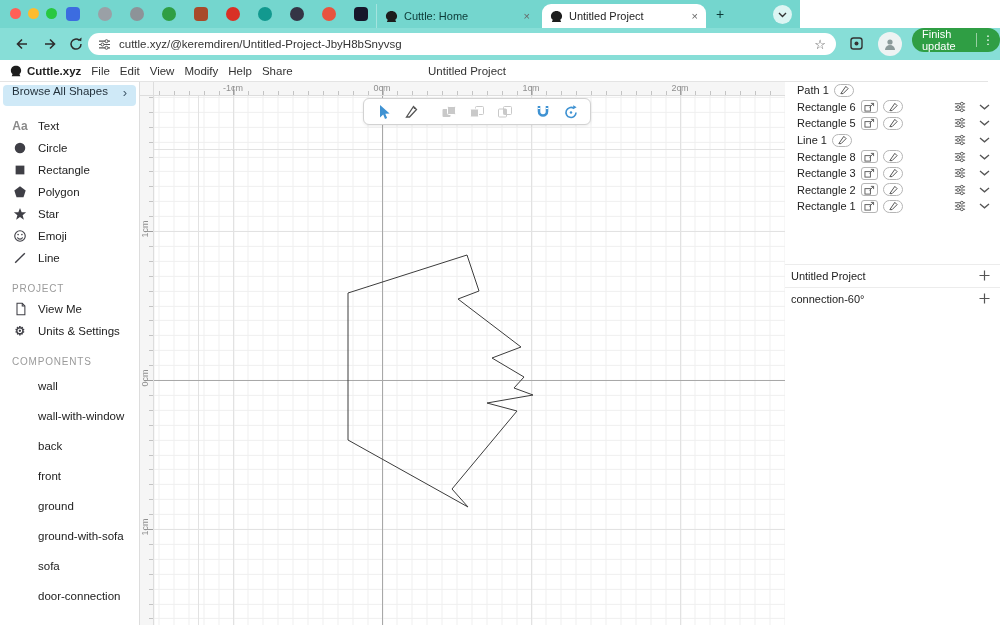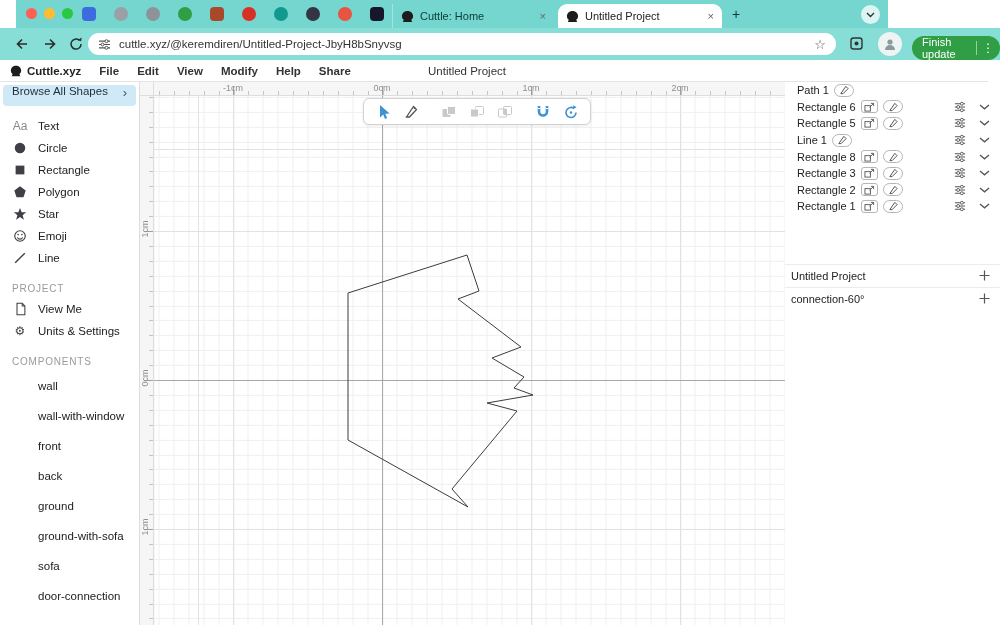--- a/index.html
+++ b/index.html
@@ -1,21 +1,21 @@
 <!DOCTYPE html>
 <html><head>
 <meta charset="utf-8">
 <style>
   * { margin:0; padding:0; box-sizing:border-box; }
   html,body { width:1000px; height:625px; overflow:hidden; }
   .window { position:relative; width:1000px; height:625px; background:#fff;
             font-family:"Liberation Sans", sans-serif; color:#222; }
 
   
-  .tabstrip { position:absolute; left:16px; top:0; width:872px; height:28px; background:#74d6ce; }
+  .tabstrip { position:absolute; left:0; top:0; width:800px; height:28px; background:#74d6ce; }
   .traffic { position:absolute; top:8px; width:11px; height:11px; border-radius:50%; }
   .t-close{ left:10px; background:#ff5f57;} .t-min{ left:28px; background:#febc2e;} .t-max{ left:46px; background:#28c840;}
   .pinned { position:absolute; top:7px; width:14px; height:14px; background:#888; }
   .tab { position:absolute; top:4px; height:24px; display:flex; align-items:center; gap:6px;
          padding:0 8px; font-size:11px; }
   .tab.inactive { left:376px; width:162px; color:#0c3a37; border-left:1px solid rgba(255,255,255,.35); }
   .tab.active { left:542px; width:164px; background:#fff; border-radius:9px 9px 0 0; height:24px; color:#222; }
   .tab .close { margin-left:auto; color:#666; font-size:11px; cursor:default; }
   .newtab { position:absolute; left:712px; top:6px; width:16px; height:16px; color:#0c3a37; font-size:14px;
             line-height:16px; text-align:center; }
@@ -25,45 +25,45 @@
 
   .urlrow { position:absolute; left:0; top:28px; width:1000px; height:32px; background:#87ded7; }
   .navbtn { position:absolute; top:8px; width:16px; height:16px; }
   .urlpill { position:absolute; left:88px; top:5px; width:748px; height:22px; background:#fff;
              border-radius:12px; display:flex; align-items:center; gap:8px; padding:0 10px; font-size:11.5px; }
   .urlpill .url-text { color:#333; white-space:nowrap; }
   .urlpill .star { margin-left:auto; font-size:13px; color:#555; }
   .ext-icon { position:absolute; left:848px; top:7px; }
   .avatar { position:absolute; left:878px; top:4px; width:24px; height:24px; border-radius:50%;
             background:#eef3f3; display:flex; align-items:center; justify-content:center; }
-  .update-btn { position:absolute; left:912px; top:8px; height:24px; background:#2f9e44; color:#fff;
+  .update-btn { position:absolute; left:912px; top:0; height:24px; background:#2f9e44; color:#fff;
                 border-radius:12px; display:flex; align-items:center; font-size:11px; padding:0 6px 0 10px; }
   .update-btn .sep { width:1px; height:14px; background:rgba(255,255,255,.5); margin:0 5px; }
   .update-btn .kebab { font-size:12px; }
 
   
   .menubar { position:absolute; left:0; top:60px; width:988px; height:22px; background:#fff;
              border-bottom:1px solid #e4e4e4; display:flex; align-items:center; font-size:11.5px; }
   .brand { display:flex; align-items:center; gap:5px; font-weight:bold; margin-left:10px; }
-  .menu-item { margin-left:18px; color:#333;font-weight:bold; }
+  .menu-item { margin-left:10px; color:#333; }
   .doc-title { position:absolute; left:467px; transform:translateX(-50%); color:#333; }
 
   
   .main { position:absolute; left:0; top:82px; width:1000px; height:543px; }
 
   
   .sidebar { position:absolute; left:0; top:0; width:140px; height:543px; border-right:1px solid #ddd;
              background:#fff; overflow:hidden; font-size:11.5px; }
   .search-row { height:22px; margin-top:4px; display:flex; align-items:center; gap:7px; padding:0 12px; color:#999; }
   .browse-pill { margin:3px 3px 0 3px; height:21px; background:#cfe9f7; border-radius:4px; display:flex;
                  justify-content:space-between; padding:0 9px; color:#24323c; }
   .browse-pill .chev { color:#41596b; font-size:13px; }
   .shape-list { margin-top:9px; }
   .shape-row, .proj-row { height:22px; display:flex; align-items:center; gap:10px; padding-left:12px; color:#222; }
-  .shape-icon { width:16px; height:16px; display:flex; align-items:center; justify-content:center; color:#8a8a8a; }
+  .shape-icon { width:16px; height:16px; display:flex; align-items:center; justify-content:center; color:#8a8a8a;font-weight:bold; }
   .sec-header { margin:14px 0 4px 12px; font-size:10px; color:#9a9a9a; letter-spacing:.8px; }
   .comp-row { height:30px; display:flex; align-items:center; padding-left:38px; color:#222; }
 
   
   .canvas { position:absolute; left:140px; top:0; width:645px; height:543px; background:#fff; }
   .ruler-corner { position:absolute; left:0; top:0; width:14px; height:14px; background:#f6f6f6;
                   border-right:1px solid #ddd; border-bottom:1px solid #ddd; }
   .ruler-top { position:absolute; left:14px; top:0; width:631px; height:14px; background:#f6f6f6;
                border-bottom:1px solid #ddd;
                background-image:
@@ -298,24 +298,24 @@
       </div>
 
       <div class="sec-header">COMPONENTS</div>
       <div class="comp-row">
           <span>wall</span>
         </div>
       <div class="comp-row">
           <span>wall-with-window</span>
         </div>
       <div class="comp-row">
+          <span>back</span>
+        </div>
+      <div class="comp-row">
           <span>front</span>
-        </div>
-      <div class="comp-row">
-          <span>back</span>
         </div>
       <div class="comp-row">
           <span>ground</span>
         </div>
       <div class="comp-row">
           <span>ground-with-sofa</span>
         </div>
       <div class="comp-row">
           <span>sofa</span>
         </div>

